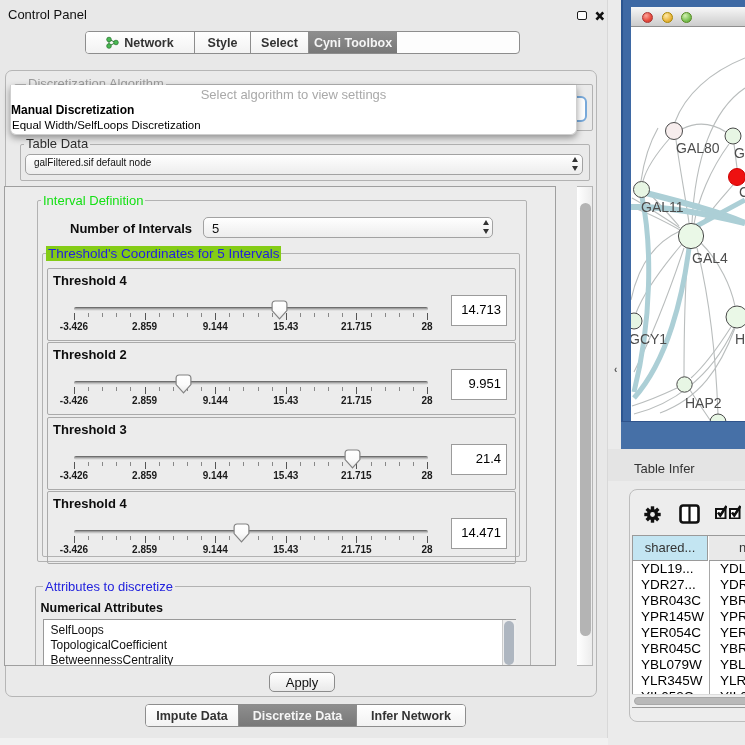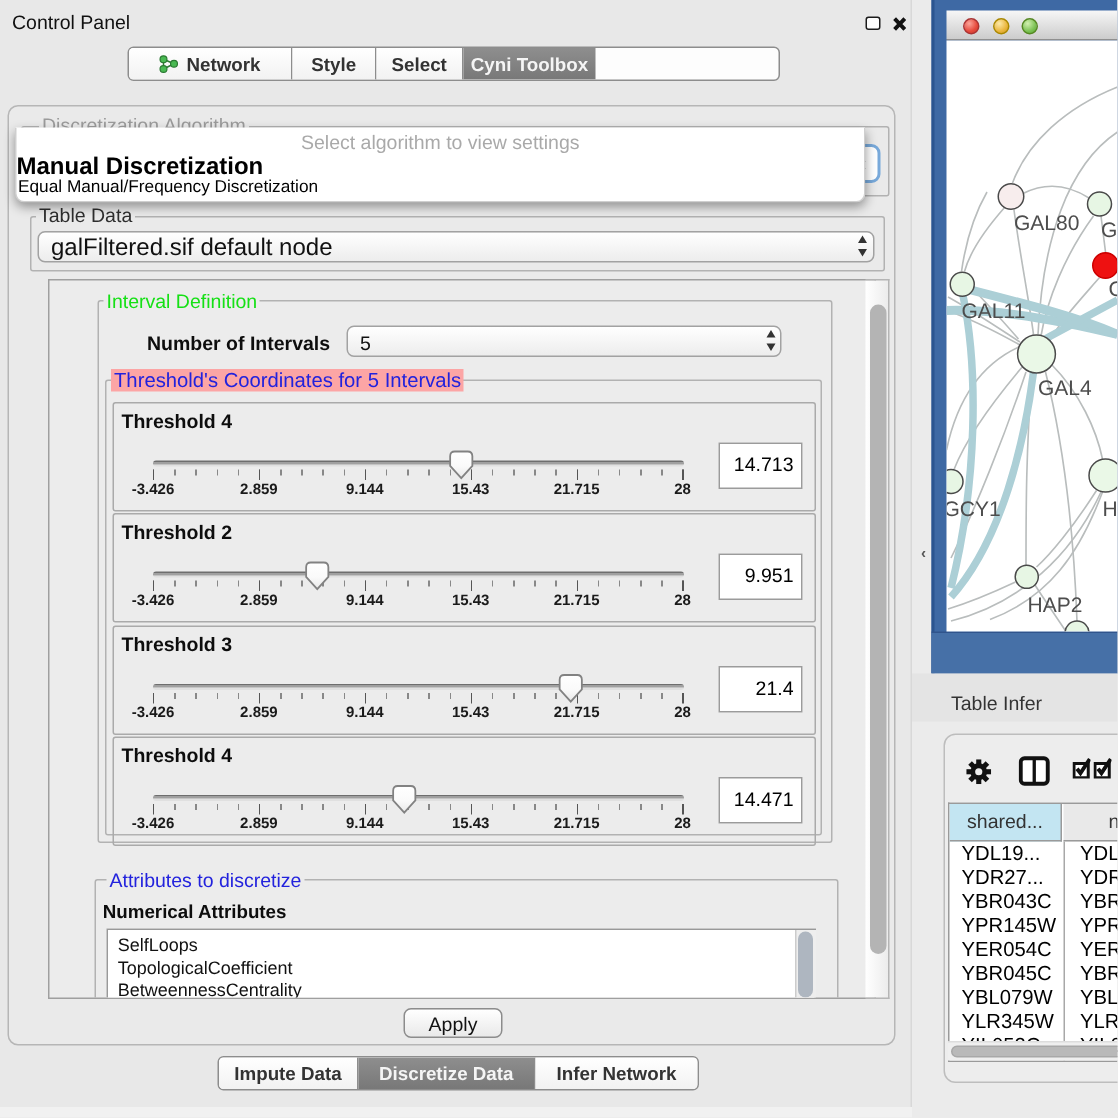--- a/index.html
+++ b/index.html
@@ -49,36 +49,36 @@
 
 <div class="g" style="left:14px;top:84px;width:579px;height:47px"></div>
 <div class="gt" style="left:26px;top:76px;color:#9b9b9b;background:#eaeaea">Discretization Algorithm</div>
 <div class="a" style="left:20px;top:96px;width:567px;height:26px;border:2.5px solid #78a9da;border-radius:6px;background:#fff"></div>
 <div class="car cup" style="left:571px;top:103px;border-bottom-color:#555"></div>
 <div class="car cdn" style="left:571px;top:112px;border-top-color:#555"></div>
 
 <div class="g" style="left:20px;top:144px;width:570px;height:37px"></div>
 <div class="gt" style="left:24px;top:136px;color:#2e2e2e;background:#eaeaea">Table Data</div>
 <div class="combo" style="left:25px;top:154px;width:558px;height:21px">
-    <span style="position:absolute;left:8px;top:2px;font-size:16px">galFiltered.sif default node</span>
+    <span style="position:absolute;left:8px;top:2px;font-size:10px">galFiltered.sif default node</span>
   </div>
 <div class="car cup" style="left:572px;top:157px"></div>
 <div class="car cdn" style="left:572px;top:166px"></div>
 
-<div class="a" id="scrollpane" style="left:32px;top:186px;width:552px;height:480px;border:1px solid #9f9f9f;background:#ececec;overflow:hidden">
+<div class="a" id="scrollpane" style="left:4px;top:186px;width:552px;height:480px;border:1px solid #9f9f9f;background:#ececec;overflow:hidden">
     <div class="g" style="left:32px;top:13px;width:490px;height:362px"></div>
     <div class="gt" style="left:36px;top:6px;color:#15e015;background:#ececec">Interval Definition</div>
     <div class="tl" style="left:65px;top:34px">Number of Intervals</div>
     <div class="combo" style="left:198px;top:30px;width:290px;height:21px">
       <span style="position:absolute;left:8px;top:3px">5</span>
     </div>
     <div class="car cup" style="left:478px;top:33px"></div>
     <div class="car cdn" style="left:478px;top:42px"></div>
     <div class="g" style="left:37px;top:66px;width:478px;height:304px"></div>
-    <div class="gt" style="left:41px;top:59px;color:#2222dd;background:#fca5a5;font-size:13.5px">Threshold's Coordinates for 5 Intervals</div>
+    <div class="gt" style="left:41px;top:59px;color:#2222dd;background:#84cc16;font-size:13.5px">Threshold's Coordinates for 5 Intervals</div>
     <div class="g" style="left:42px;top:81px;width:469px;height:73px;border-color:#aaa">
       <div class="tl" style="left:5px;top:4px">Threshold 4</div>
       <div style="position:absolute;left:26px;top:38px;width:354px;height:4px;border-radius:2px;background:linear-gradient(180deg,#6e6e6e 0,#6e6e6e 25%,#a0a0a0 25%,#a0a0a0 50%,#c4c4c4 50%,#c4c4c4 75%,#e0e0e0 75%)"></div>
       <div class="tick" style="left:26px;top:44px;width:355px;background:repeating-linear-gradient(90deg,#888 0,#888 1px,transparent 1px,transparent 14.12px);height:4px"></div>
       <div class="tick" style="left:26px;top:44px;width:355px;background:repeating-linear-gradient(90deg,#555 0,#555 1px,transparent 1px,transparent 70.6px);height:7px"></div>
       <div class="lbl" style="left:26px;top:52px">-3.426</div>
       <div class="lbl" style="left:96.6px;top:52px">2.859</div>
       <div class="lbl" style="left:167.2px;top:52px">9.144</div>
       <div class="lbl" style="left:237.79999999999998px;top:52px">15.43</div>
       <div class="lbl" style="left:308.4px;top:52px">21.715</div>
@@ -182,22 +182,22 @@
 
 <div class="seg" style="left:145px;top:704px;width:321px">
  <div style="width:93px">Impute Data</div>
  <div class="sel" style="width:118px">Discretize Data</div>
  <div style="width:108px">Infer Network</div>
 </div>
 <div class="a" style="left:614px;top:364px;font-size:10px;font-weight:bold;color:#555">‹</div>
 
 <div class="a" style="left:10px;top:85px;width:567px;height:50px;background:#fff;border:1px solid #cfcfcf;border-top:none;border-radius:0 0 6px 6px;box-shadow:0 3px 7px rgba(0,0,0,.38);z-index:50"></div>
 <div class="a" style="left:10px;top:87px;width:567px;text-align:center;font-size:13px;color:#a9a9a9;z-index:51">Select algorithm to view settings</div>
-<div class="a" style="left:11px;top:103px;font-size:16px;font-weight:bold;color:#000;z-index:51">Manual Discretization</div>
-<div class="a" style="left:12px;top:119px;font-size:11.5px;color:#000;z-index:51">Equal Manual/Frequency Discretization</div>
+<div class="a" style="left:11px;top:103px;font-size:12px;font-weight:bold;color:#000;z-index:51">Manual Discretization</div>
+<div class="a" style="left:12px;top:119px;font-size:11.5px;color:#000;z-index:51">Equal Width/SelfLoops Discretization</div>
 
 <div class="a" style="left:621px;top:0;width:124px;height:449px;background:#3e69a4"></div>
 <div class="a" style="left:621px;top:0;width:2px;height:449px;background:#2b5590"></div>
 
 <div class="a" style="left:631px;top:7px;width:114px;height:20px;background:linear-gradient(180deg,#f7f7f7,#cccccc);border-bottom:1px solid #8f8f8f"></div>
 <div class="a" style="left:642px;top:11.5px;width:11px;height:11px;border-radius:50%;background:radial-gradient(circle at 35% 30%,#fba49a,#e6493c 60%,#c43a2e);border:.5px solid #a33"></div>
 <div class="a" style="left:661.5px;top:11.5px;width:11px;height:11px;border-radius:50%;background:radial-gradient(circle at 35% 30%,#fce9a8,#eab63e 60%,#c9941f);border:.5px solid #a80"></div>
 <div class="a" style="left:681px;top:11.5px;width:11px;height:11px;border-radius:50%;background:radial-gradient(circle at 35% 30%,#d2f0b0,#7cc254 60%,#56a335);border:.5px solid #582"></div>
 
 <div class="a" style="left:621px;top:421px;width:124px;height:28px;background:linear-gradient(180deg,#30548c,#30548c 4%,#4670a7 4%,#4670a7)"></div>

